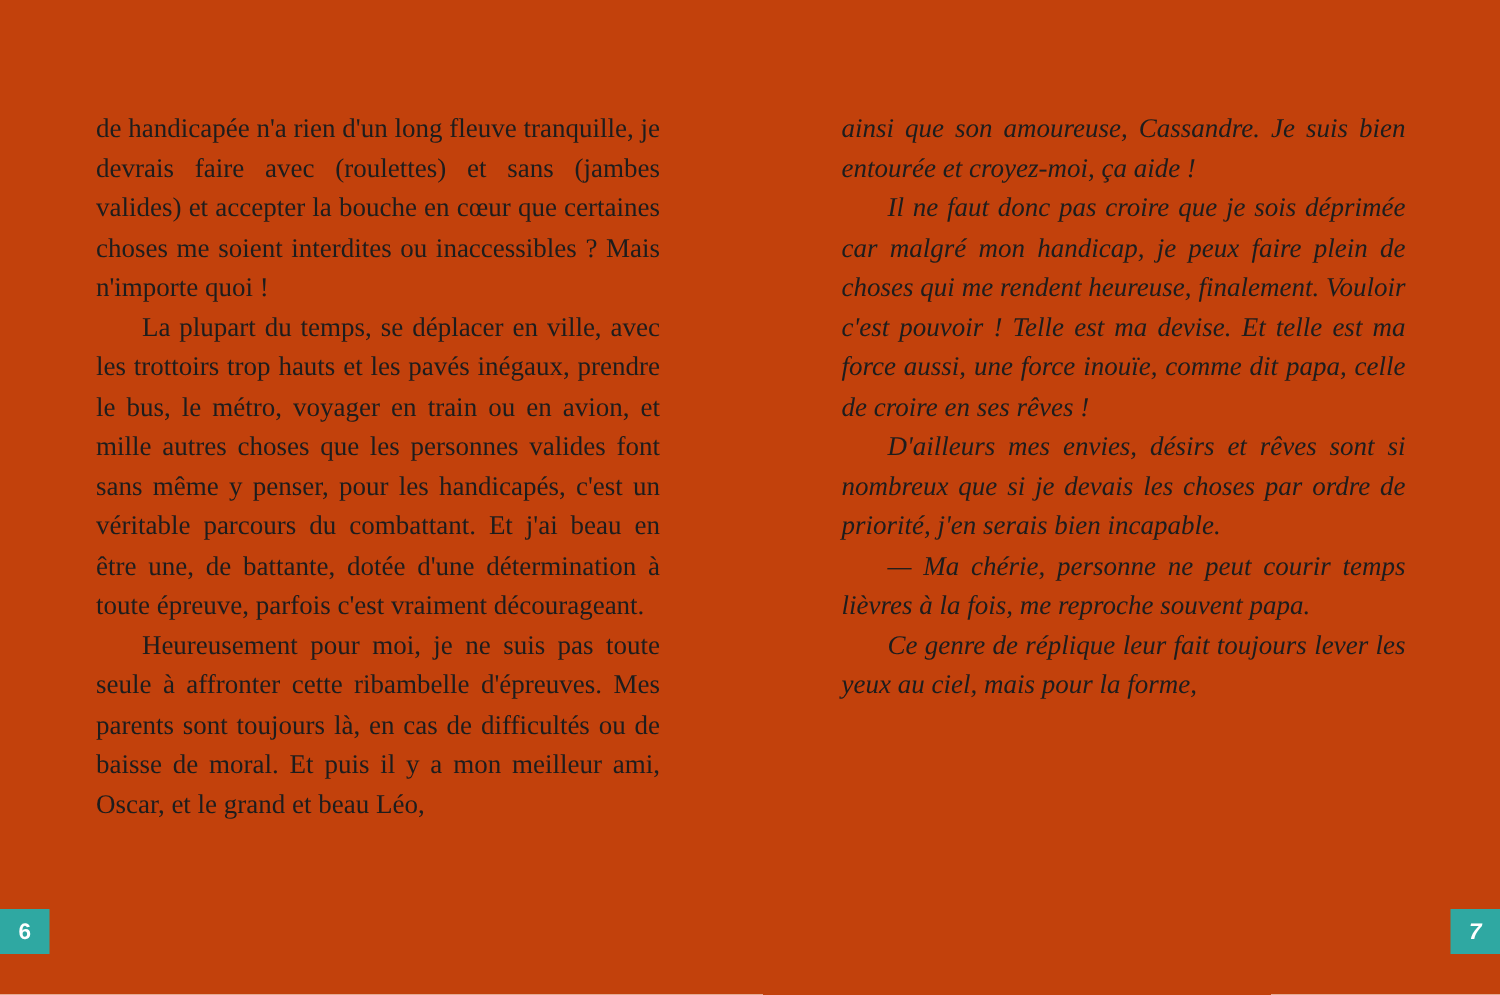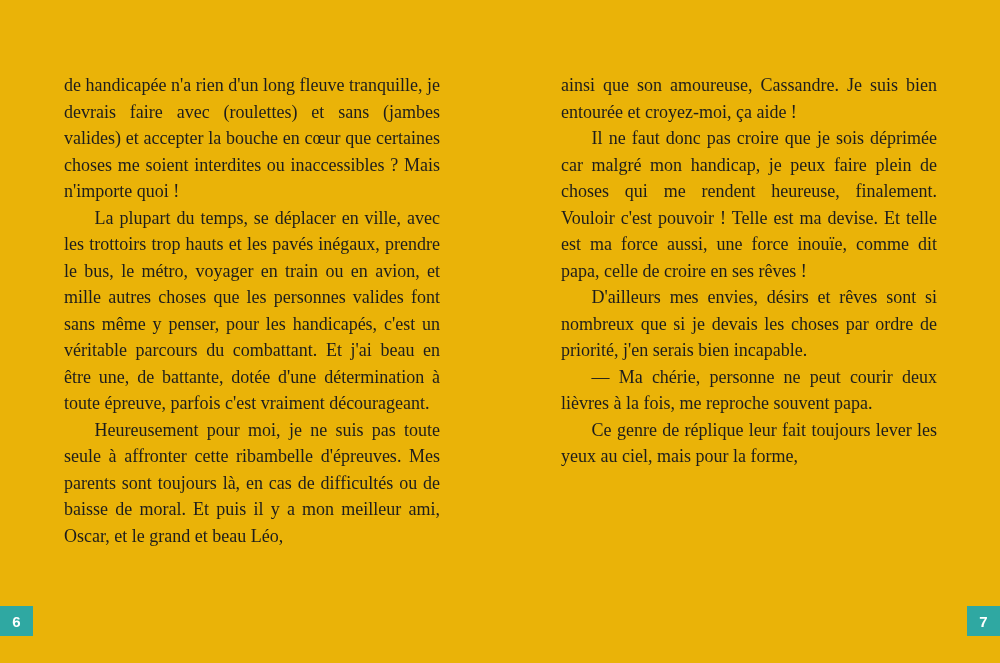--- a/index.html
+++ b/index.html
@@ -6,31 +6,31 @@
   html, body {
     width: 1000px;
     height: 663px;
     background: #ffffff;
     font-family: "Liberation Serif", serif;
   }
   .spread {
     position: relative;
     width: 1000px;
     height: 663px;
-    background: #eab308;
+    background: #c2410c;
     overflow: hidden;
   }
   .page {
     position: absolute;
     top: 0;
     width: 500px;
     height: 663px;
   }
   .page-left  { left: 0; }
-  .page-right { left: 500px; }
+  .page-right { left: 500px; font-style: italic; }
   .text-block {
     position: absolute;
     top: 72px;
   }
   .page-left  .text-block { left: 64px; width: 376px; }
   .page-right .text-block { left: 61px; width: 376px; }
   .text-block p {
     font-size: 18px;
     line-height: 26.5px;
     text-align: justify;
@@ -69,19 +69,19 @@
       <p>Heureusement pour moi, je ne suis pas toute seule à affronter cette ribambelle d'épreuves. Mes parents sont toujours là, en cas de difficultés ou de baisse de moral. Et puis il y a mon meilleur ami, Oscar, et le grand et beau Léo,</p>
     </div>
     <div class="pagenum pagenum-left">6</div>
   </div>
 
   <div class="page page-right">
     <div class="text-block">
       <p class="no-indent">ainsi que son amoureuse, Cassandre. Je suis bien entourée et croyez-moi, ça aide&nbsp;!</p>
       <p>Il ne faut donc pas croire que je sois déprimée car malgré mon handicap, je peux faire plein de choses qui me rendent heureuse, finalement. Vouloir c'est pouvoir&nbsp;! Telle est ma devise. Et telle est ma force aussi, une force inouïe, comme dit papa, celle de croire en ses rêves&nbsp;!</p>
       <p>D'ailleurs mes envies, désirs et rêves sont si nombreux que si je devais les choses par ordre de priorité, j'en serais bien incapable.</p>
-      <p>— Ma chérie, personne ne peut courir deux lièvres à la fois, me reproche souvent papa.</p>
+      <p>— Ma chérie, personne ne peut courir temps lièvres à la fois, me reproche souvent papa.</p>
       <p>Ce genre de réplique leur fait toujours lever les yeux au ciel, mais pour la forme,</p>
     </div>
     <div class="pagenum pagenum-right">7</div>
   </div>
 
 </div>
 
 </body></html>

